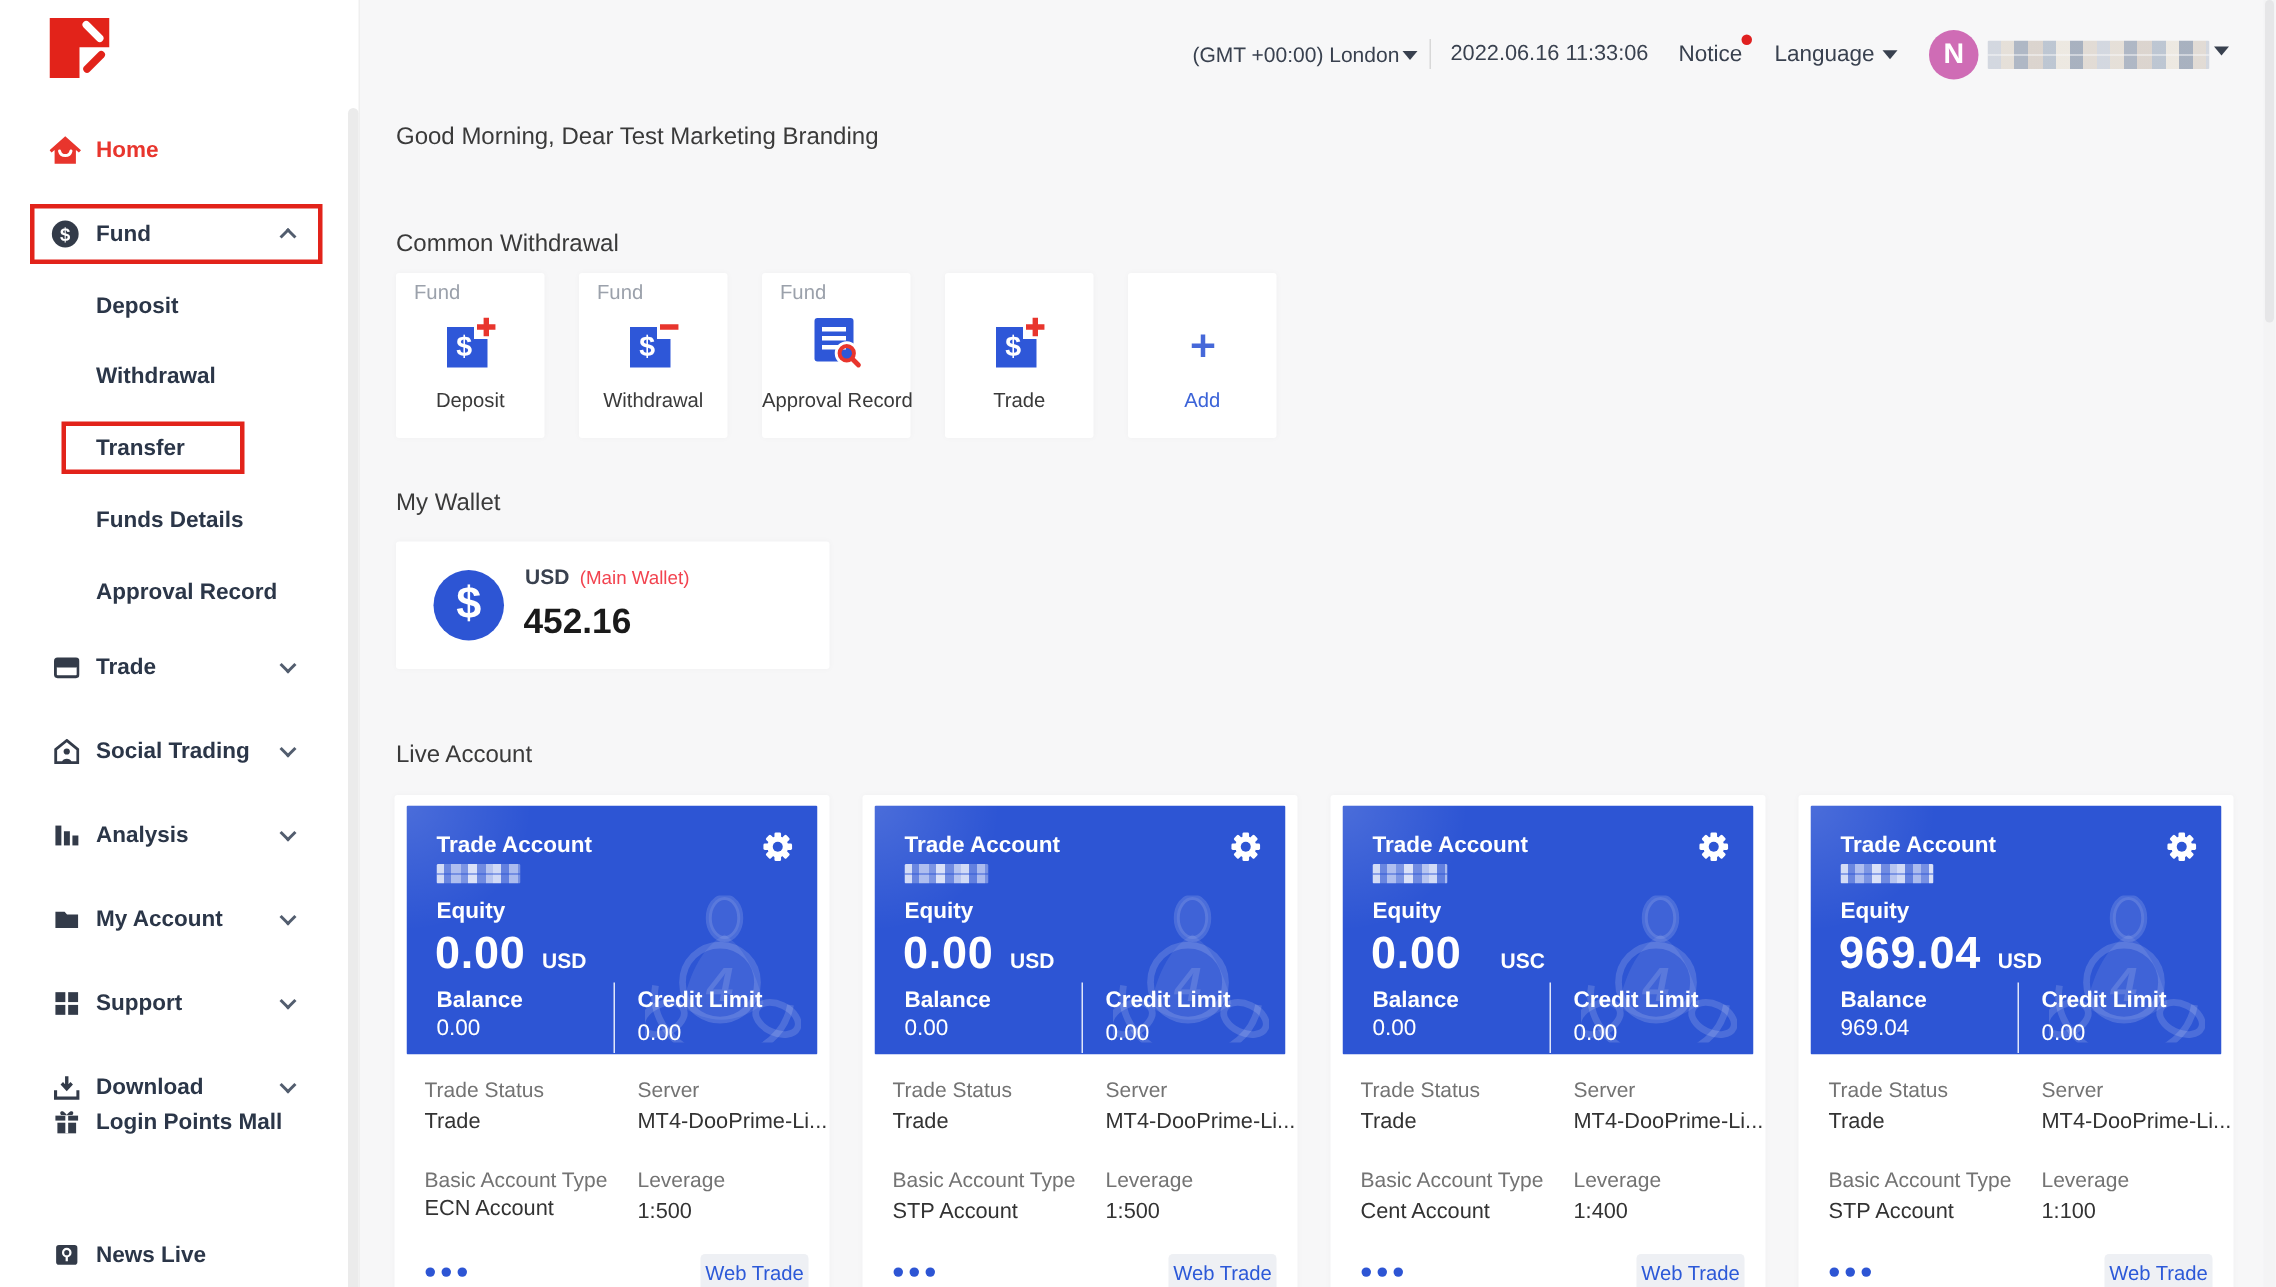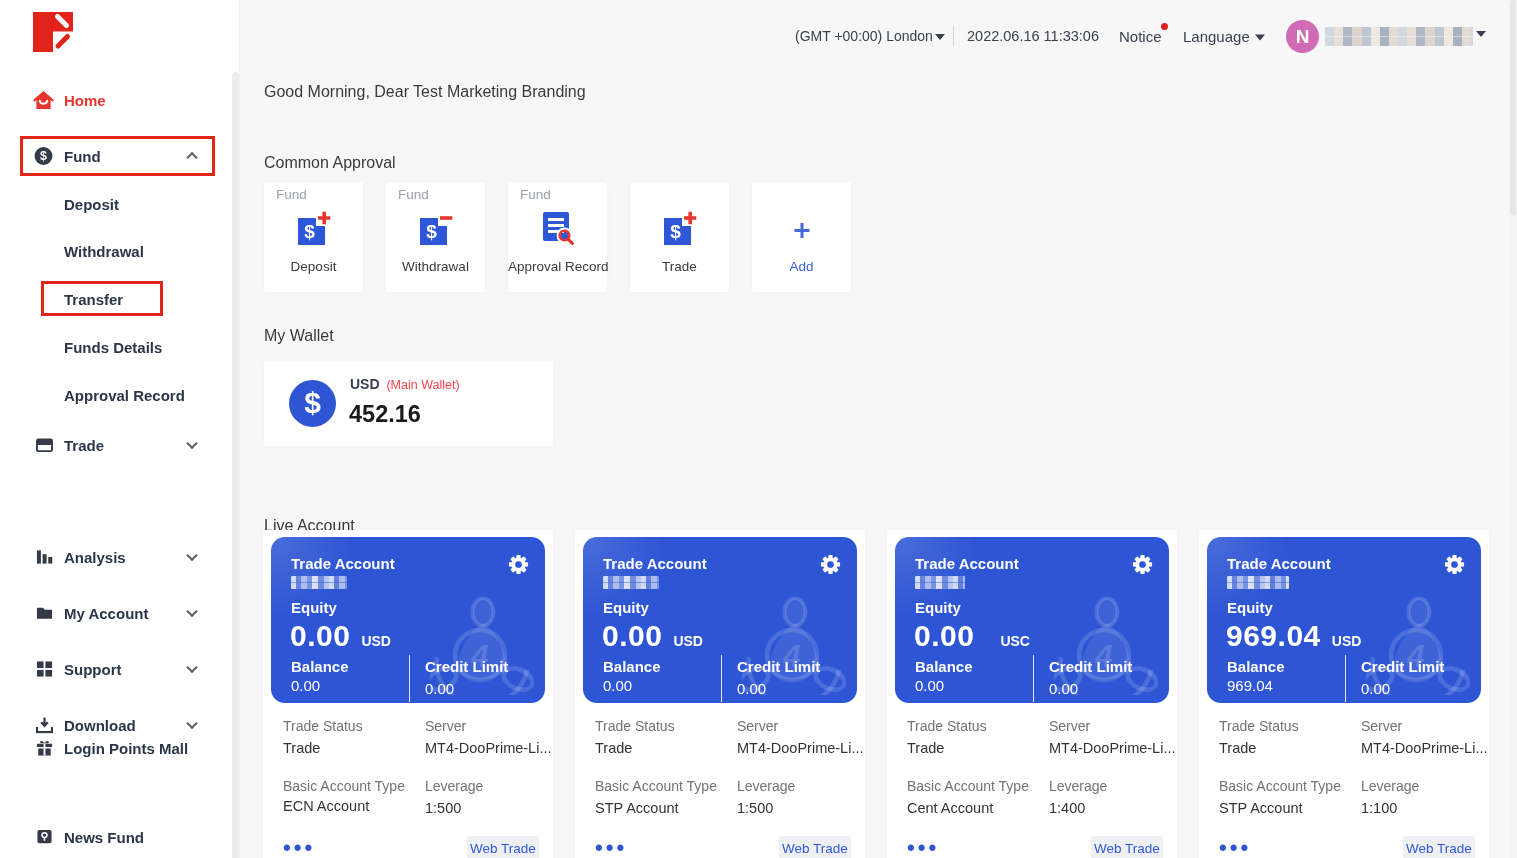--- a/index.html
+++ b/index.html
@@ -25,21 +25,21 @@
 
 
 .sectitle { position:absolute; font-size:16px; color:#3a3a3a; }
 .fcard { position:absolute; top:182px; width:99px; height:110px; background:#fff; border-radius:2px; box-shadow:0 0 4px rgba(0,0,0,0.03); }
 .fcard .cat { position:absolute; left:12px; top:5px; font-size:13.5px; color:#9ba1ab; }
 .fcard .ic { position:absolute; left:50%; top:28px; transform:translateX(-50%); }
 .fcard .lbl { position:absolute; left:0; width:100%; top:77px; text-align:center; font-size:13.5px; color:#3a3a3a; white-space:nowrap; }
 
 
 .live { position:absolute; top:530px; width:290px; height:350px; background:#fff; border-radius:2px; box-shadow:0 0 4px rgba(0,0,0,0.03); }
-.lhead { position:absolute; left:8px; top:7px; width:274px; height:166px; background:radial-gradient(circle at 0% 0%, rgba(255,255,255,0.14), rgba(255,255,255,0) 26%), #2d55d4; border-radius:14px; color:#fff; overflow:hidden; }
+.lhead { position:absolute; left:8px; top:7px; width:274px; height:166px; background:radial-gradient(circle at 0% 0%, rgba(255,255,255,0.14), rgba(255,255,255,0) 26%), #2d55d4; border-radius:1px; color:#fff; overflow:hidden; }
 .lhead .ta { position:absolute; left:20px; top:18px; font-size:15px; font-weight:bold; }
 .lhead .eq { position:absolute; left:20px; top:62px; font-size:15px; font-weight:bold; }
 .lhead .big { position:absolute; left:19px; top:82px; font-size:30px; font-weight:bold; letter-spacing:0.5px; }
 .lhead .cur { font-size:14px; letter-spacing:0; }
 .lhead .bal { position:absolute; left:20px; top:121px; font-size:15px; font-weight:bold; }
 .lhead .balv { position:absolute; left:20px; top:140px; font-size:15px; }
 .lhead .cl { position:absolute; left:154px; top:121px; font-size:15px; font-weight:bold; }
 .lhead .clv { position:absolute; left:154px; top:143px; font-size:15px; }
 .lhead .vdiv { position:absolute; left:138px; top:118px; width:1px; height:47px; background:rgba(255,255,255,0.85); }
 .live .glab { position:absolute; font-size:14px; color:#737373; white-space:nowrap; }
@@ -104,20 +104,29 @@
 
   <div class="mrow" style="top:425px">
     <svg class="micon" viewBox="0 0 18 18">
         <rect x="1" y="3" width="16" height="12.5" rx="1.5" fill="none" stroke="#333b49" stroke-width="2"></rect>
         <rect x="1" y="3" width="16" height="6" rx="1.5" fill="#333b49"></rect>
       </svg>
     <div class="mtext">Trade</div>
       <span class="chev down"></span>
   </div>
 
+  <div class="mrow" style="top:481px">
+    <svg class="micon" viewBox="0 0 18 18">
+        <path d="M9,1.2 L16.8,7.5 V16.8 H1.2 V7.5 Z" fill="none" stroke="#333b49" stroke-width="2"></path>
+        <circle cx="9" cy="9" r="2.2" fill="#333b49"></circle>
+        <path d="M5.5,16.5 A3.8,3.8 0 0 1 12.5,16.5 Z" fill="#333b49"></path>
+      </svg>
+    <div class="mtext">Social Trading</div>
+      <span class="chev down"></span>
+  </div>
 
   <div class="mrow" style="top:537px">
     <svg class="micon" viewBox="0 0 18 18">
         <rect x="1" y="2" width="4.2" height="14" fill="#333b49"></rect>
         <rect x="7" y="6" width="4.2" height="10" fill="#333b49"></rect>
         <rect x="13" y="9" width="4.2" height="7" fill="#333b49"></rect>
       </svg>
     <div class="mtext">Analysis</div>
       <span class="chev down"></span>
   </div>
@@ -160,38 +169,38 @@
       </svg>
     <div class="mtext">Login Points Mall</div>
   </div>
 
   <div class="mrow" style="top:817px">
     <svg class="micon" viewBox="0 0 18 18">
         <rect x="1.5" y="1.5" width="15" height="14" rx="2" fill="#333b49"></rect>
         <circle cx="9" cy="7" r="2.6" fill="none" stroke="#fff" stroke-width="1.6"></circle>
         <path d="M9,9.6 V13" stroke="#fff" stroke-width="1.6"></path>
       </svg>
-    <div class="mtext">News Fund</div>
+    <div class="mtext">News Live</div>
   </div>
 </div>
 
 <div id="topbar">
   <div class="tb" style="left:555px;font-size:14px">(GMT +00:00) London<span class="caret" style="margin-left:2px"></span></div>
   <div class="abs" style="left:713px;top:26px;width:1px;height:20px;background:#d8d8d8"></div>
   <div class="tb" style="left:727px;font-size:14.5px">2022.06.16 11:33:06</div>
   <div class="tb" style="left:879px">Notice</div>
   <div class="abs" style="left:921px;top:23px;width:7px;height:7px;border-radius:50%;background:#e02020"></div>
   <div class="tb" style="left:943px">Language<span class="caret" style="margin-left:5px"></span></div>
   <div class="abs" style="left:1046px;top:20px;width:33px;height:33px;border-radius:50%;background:#cf6cb5;color:#fff;font-size:19px;font-weight:bold;text-align:center;line-height:33px">N</div>
   <div class="abs" id="namemosaic" style="left:1085px;top:27px;width:148px;height:19px"></div>
   <span class="caret abs" style="left:1236px;top:31px;margin-left:0"></span>
 </div>
 
 <div class="sectitle" style="left:264px;top:83px">Good Morning, Dear Test Marketing Branding</div>
-<div class="sectitle" style="left:264px;top:154px">Common Approval</div>
+<div class="sectitle" style="left:264px;top:154px">Common Withdrawal</div>
 
 <div class="fcard" style="left:264px">
   <div class="cat">Fund</div>
   <svg class="ic" width="38" height="36" viewBox="0 0 38 36">
     <path d="M3,8 H21 V16 H30 V35 H3 Z" fill="#2e57d8"></path>
     <text x="14.5" y="27.5" font-size="19" font-weight="bold" fill="#fff" text-anchor="middle" font-family="Liberation Sans">$</text>
     <path d="M23,8 H35.3 M29.2,1.8 V14.2" stroke="#e8352d" stroke-width="3.6"></path>
   </svg>
   <div class="lbl">Deposit</div>
 </div>
@@ -231,21 +240,21 @@
   <div class="lbl" style="color:#3b63d8">Add</div>
 </div>
 
 <div class="sectitle" style="left:264px;top:327px">My Wallet</div>
 <div class="abs" style="left:264px;top:361px;width:289px;height:85px;background:#fff;border-radius:2px;box-shadow:0 0 4px rgba(0,0,0,0.03)">
   <div class="abs" style="left:25px;top:19px;width:47px;height:47px;border-radius:50%;background:#2d55d4;color:#fff;font-size:30px;font-weight:bold;text-align:center;line-height:46px">$</div>
   <div class="abs" style="left:86px;top:15px;font-size:14px;font-weight:bold;color:#39414f">USD <span style="color:#f2434f;font-weight:normal;font-size:12.5px;margin-left:3px">(Main Wallet)</span></div>
   <div class="abs" style="left:85px;top:40px;font-size:23.5px;font-weight:bold;color:#1a1a1a">452.16</div>
 </div>
 
-<div class="sectitle" style="left:264px;top:517px">Live Account</div>
+<div class="sectitle" style="left:264px;top:495px">Live Account</div>
 <div class="live" style="left:263px">
   <div class="lhead">
     <div class="ta">Trade Account</div>
     <div class="amos" style="width:56px"></div>
     <svg class="gear" width="21" height="21" viewBox="0 0 22 22">
         <g fill="#fff">
           <circle cx="11" cy="11" r="7.3"></circle>
           <rect x="8.7" y="1" width="4.6" height="4" rx="1"></rect>
           <rect x="8.7" y="17" width="4.6" height="4" rx="1"></rect>
           <rect x="1" y="8.7" width="4" height="4.6" rx="1"></rect>

